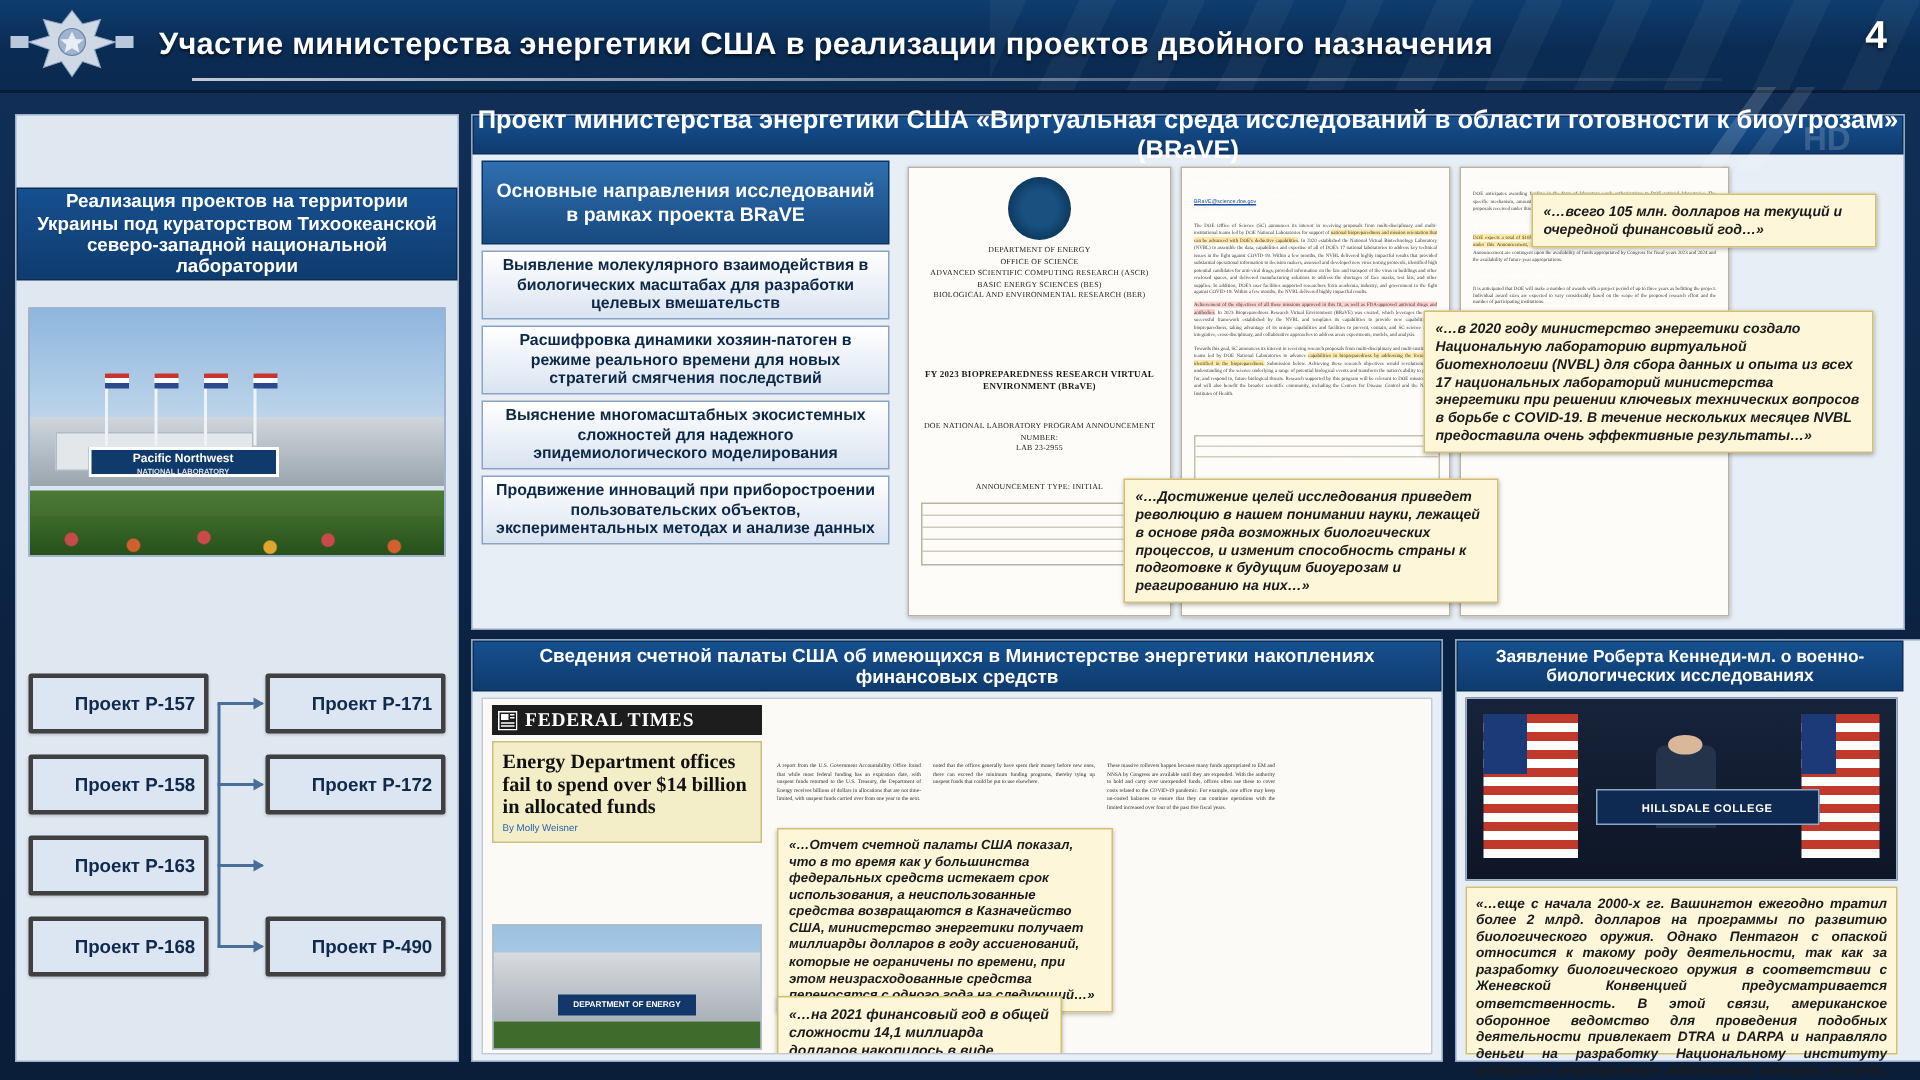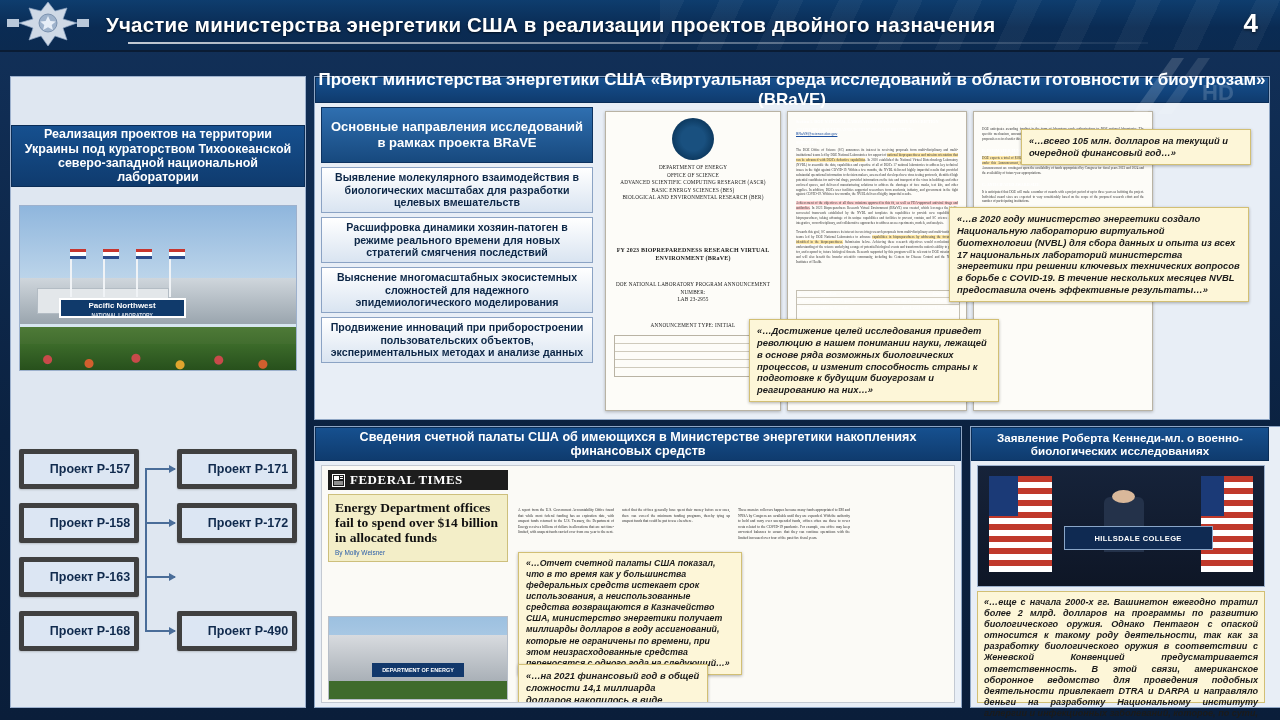--- a/index.html
+++ b/index.html
@@ -6,21 +6,21 @@
   html, body { width: 1280px; height: 720px; overflow: hidden; }
   body {
     font-family: "Liberation Sans", sans-serif;
     background: #0c2340;
     color: #fff;
   }
   .slide { position: relative; width: 1280px; height: 720px; background: linear-gradient(180deg,#12315a 0%, #0b2241 60%, #0a1e3a 100%); }
 
   
   .header {
-    position: absolute; top:0; left:0; width:1280px; height:52px;
+    position: absolute; top:0; left:0; width:1280px; height:62px;
     background: linear-gradient(180deg,#0e3d6e 0%, #0a2b53 55%, #0b2a50 100%);
     border-bottom: 2px solid #0a1c34;
     display: flex; align-items: center;
     overflow: hidden;
   }
   .header::after{
     content:""; position:absolute; right:0; top:0; width:620px; height:62px;
     background: repeating-linear-gradient(115deg, rgba(255,255,255,0.045) 0 22px, rgba(255,255,255,0) 22px 54px);
     pointer-events:none;
   }
@@ -88,21 +88,21 @@
       radial-gradient(circle at 58% 80%, #e0a52e 0 4px, transparent 5px),
       radial-gradient(circle at 72% 62%, #c94a4a 0 4px, transparent 5px),
       radial-gradient(circle at 88% 78%, #d25f2e 0 4px, transparent 5px),
       linear-gradient(180deg,#3c6b2a,#27501c);}
   .ph-pole{position:absolute;width:2px;height:48px;background:#f0f3f6;top:26%;}
   .ph-flag{position:absolute;width:16px;height:10px;top:26%;background:linear-gradient(180deg,#c8352e 0 33%,#ffffff 33% 66%,#2a4a8c 66% 100%);}
 
   #proj-grid { position:absolute; left:8px; top:372px; width:278px; height:250px; }
   .proj-btn {
     position:absolute; width:120px; height:40px; background:#dce6f3;
-    border:5px solid #404040; border-radius:2px;
+    border:3px solid #404040; border-radius:2px;
     display:flex; align-items:center; justify-content:center;
     color:#102a4d; font-size:12.5px; font-weight:bold;
     box-shadow: 0 1px 2px rgba(0,0,0,.18);
     padding-left: 22px;
   }
   .arrow-h { position:absolute; height:2px; background:#4a6d99; }
   .arrow-h::after{ content:""; position:absolute; right:-1px; top:-3px; border-left:7px solid #4a6d99; border-top:4px solid transparent; border-bottom:4px solid transparent;}
   .arrow-v { position:absolute; width:2px; background:#4a6d99; }
 
   

